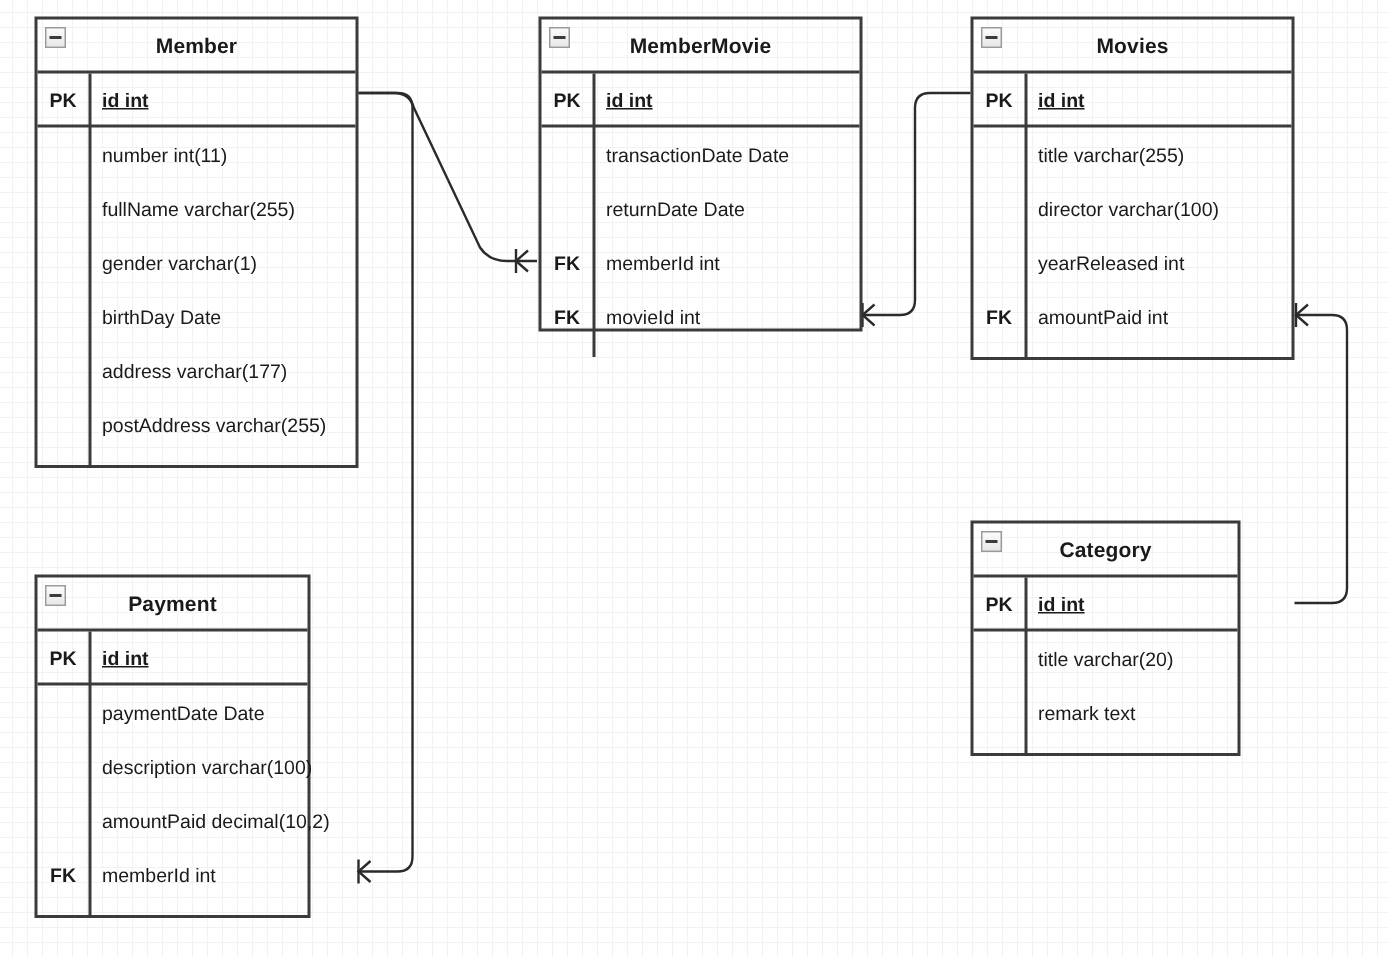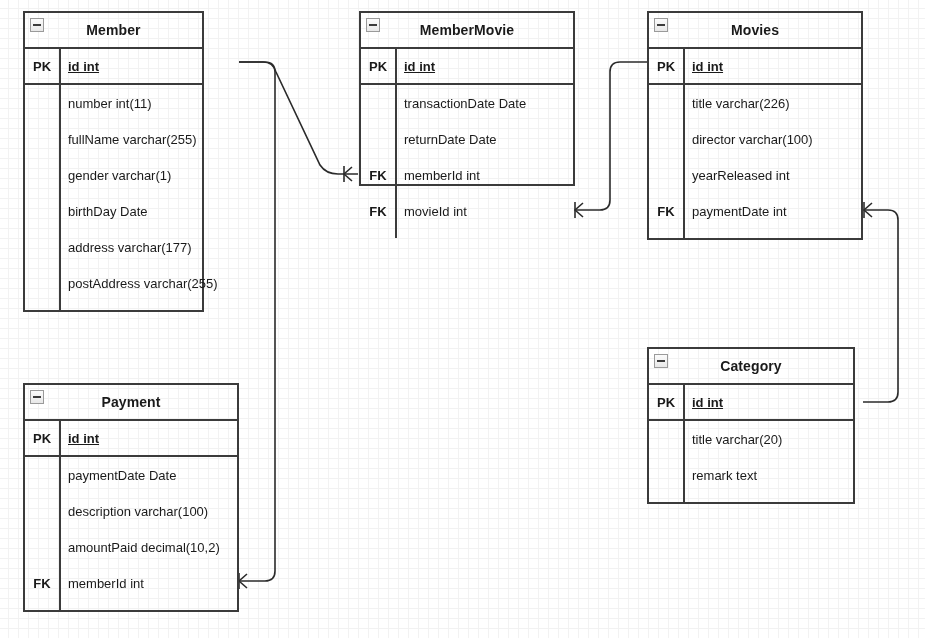--- a/index.html
+++ b/index.html
@@ -178,21 +178,21 @@
       <line x1="575" y1="202" x2="575" y2="218"></line>
     </g>
 
     <g>
       <path d="M 863 402 L 888 402 Q 898 402 898 392 L 898 220 Q 898 210 888 210 L 865 210"></path>
       <polyline points="872,203 864,210 872,217"></polyline>
       <line x1="864" y1="202" x2="864" y2="218"></line>
     </g>
   </svg>
 
-  <div class="entity" style="left:23px; top:11px; width:181px; height:301px;">
+  <div class="entity" style="left:23px; top:11px; width:216px; height:301px;">
     <div class="entity-header">
       <div class="collapse-icon">
           <span class="bar"></span>
         </div>
       <div class="entity-title">Member</div>
     </div>
     <div class="entity-body" style="height:261px;">
       <div class="key-divider" style="left:34px;"></div>
       <div class="attr-row pk-row">
         <div class="key-cell" style="width:34px;">PK</div>
@@ -219,21 +219,21 @@
         <div class="name-cell">address varchar(177)</div>
       </div>
       <div class="attr-row">
         <div class="key-cell" style="width:34px;"></div>
         <div class="name-cell">postAddress varchar(255)</div>
       </div>
       <div class="attr-row pad-row"></div>
     </div>
   </div>
 
-  <div class="entity" style="left:359px; top:11px; width:216px; height:175px;">
+  <div class="entity" style="left:359px; top:11px; width:216px; height:210px;">
     <div class="entity-header">
       <div class="collapse-icon">
           <span class="bar"></span>
         </div>
       <div class="entity-title">MemberMovie</div>
     </div>
     <div class="entity-body" style="height:189px;">
       <div class="key-divider" style="left:34px;"></div>
       <div class="attr-row pk-row">
         <div class="key-cell" style="width:34px;">PK</div>
@@ -267,39 +267,39 @@
       <div class="entity-title">Movies</div>
     </div>
     <div class="entity-body" style="height:189px;">
       <div class="key-divider" style="left:34px;"></div>
       <div class="attr-row pk-row">
         <div class="key-cell" style="width:34px;">PK</div>
         <div class="name-cell underline"><span>id int</span></div>
       </div>
       <div class="attr-row">
         <div class="key-cell" style="width:34px;"></div>
-        <div class="name-cell">title varchar(226)</div>
+        <div class="name-cell">title varchar(255)</div>
       </div>
       <div class="attr-row">
         <div class="key-cell" style="width:34px;"></div>
         <div class="name-cell">director varchar(100)</div>
       </div>
       <div class="attr-row">
         <div class="key-cell" style="width:34px;"></div>
         <div class="name-cell">yearReleased int</div>
       </div>
       <div class="attr-row">
         <div class="key-cell" style="width:34px;">FK</div>
-        <div class="name-cell">paymentDate int</div>
-      </div>
-      <div class="attr-row pad-row"></div>
-    </div>
-  </div>
-
-  <div class="entity" style="left:647px; top:347px; width:208px; height:157px;">
+        <div class="name-cell">amountPaid int</div>
+      </div>
+      <div class="attr-row pad-row"></div>
+    </div>
+  </div>
+
+  <div class="entity" style="left:647px; top:347px; width:180px; height:157px;">
     <div class="entity-header">
       <div class="collapse-icon">
           <span class="bar"></span>
         </div>
       <div class="entity-title">Category</div>
     </div>
     <div class="entity-body" style="height:117px;">
       <div class="key-divider" style="left:34px;"></div>
       <div class="attr-row pk-row">
         <div class="key-cell" style="width:34px;">PK</div>
@@ -310,21 +310,21 @@
         <div class="name-cell">title varchar(20)</div>
       </div>
       <div class="attr-row">
         <div class="key-cell" style="width:34px;"></div>
         <div class="name-cell">remark text</div>
       </div>
       <div class="attr-row pad-row"></div>
     </div>
   </div>
 
-  <div class="entity" style="left:23px; top:383px; width:216px; height:229px;">
+  <div class="entity" style="left:23px; top:383px; width:184px; height:229px;">
     <div class="entity-header">
       <div class="collapse-icon">
           <span class="bar"></span>
         </div>
       <div class="entity-title">Payment</div>
     </div>
     <div class="entity-body" style="height:189px;">
       <div class="key-divider" style="left:34px;"></div>
       <div class="attr-row pk-row">
         <div class="key-cell" style="width:34px;">PK</div>

